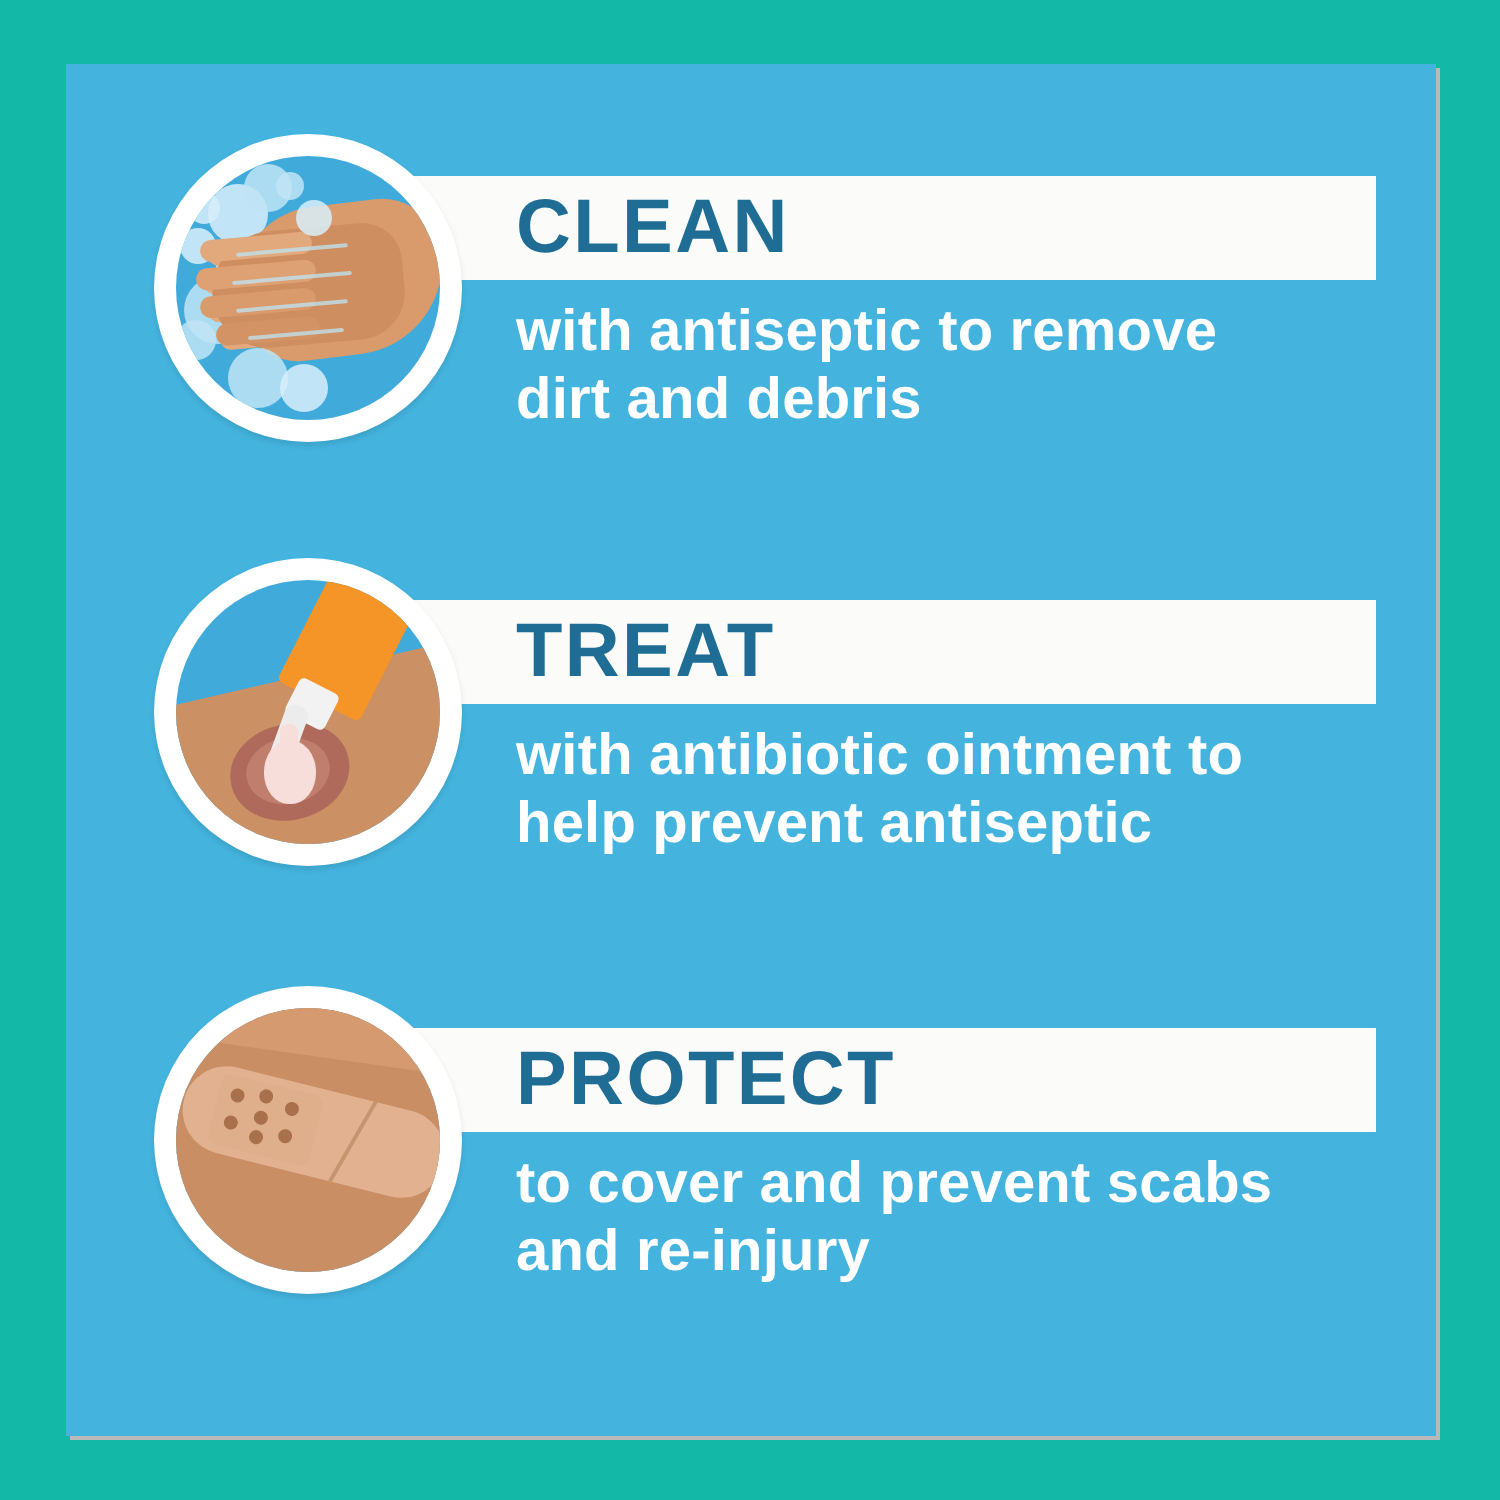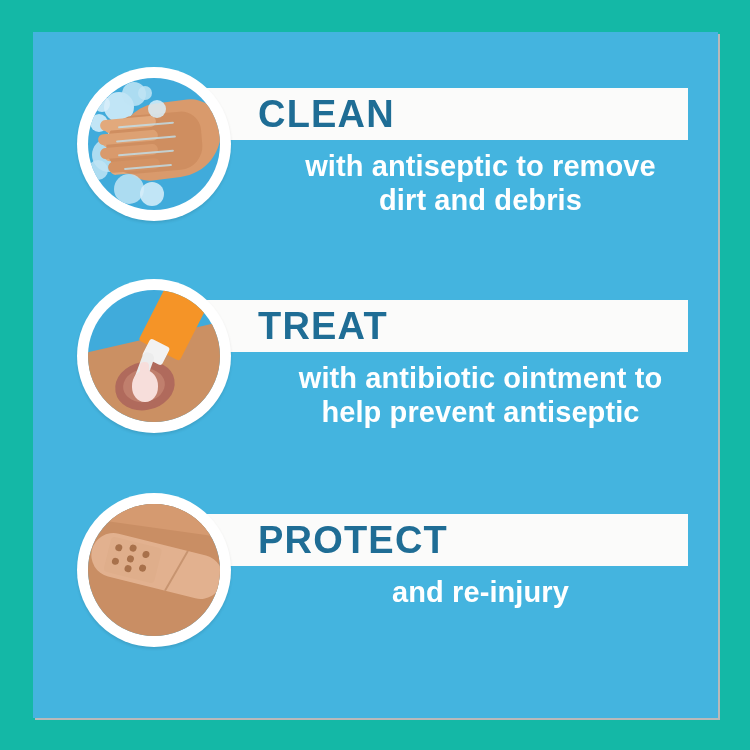--- a/index.html
+++ b/index.html
@@ -67,21 +67,20 @@
   .body-text {
     position: absolute;
     left: 225px;
     top: 94px;
     width: 445px;
     font-size: 29px;
     font-weight: bold;
     color: #ffffff;
     line-height: 34px;
     letter-spacing: 0.1px;
-    text-align: center;
   }
 
   
   .icon-wrap {
     position: absolute;
     left: 44px;
     top: 12px;
     width: 154px;
     height: 154px;
   }
@@ -374,18 +373,19 @@
             <div class="dot" style="left:22px; top:24px;"></div>
             <div class="dot" style="left:36px; top:28px;"></div>
             <div class="dot" style="left:50px; top:24px;"></div>
           </div>
         </div>
       </div>
 
       <div class="title-text">PROTECT</div>
 
       <div class="body-text">
+        <div>to cover and prevent scabs</div>
         <div>and re-injury</div>
       </div>
     </div>
 
   </div>
 </div>
 
 </body></html>

